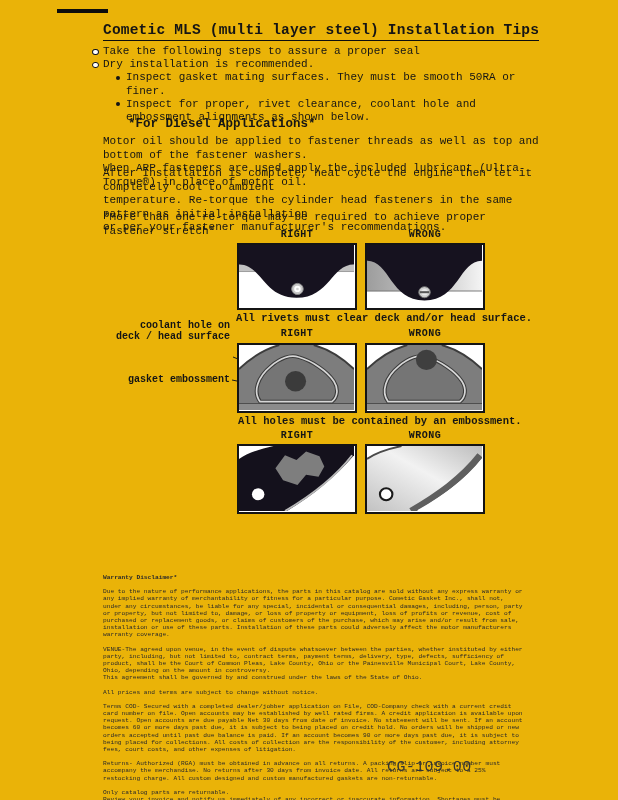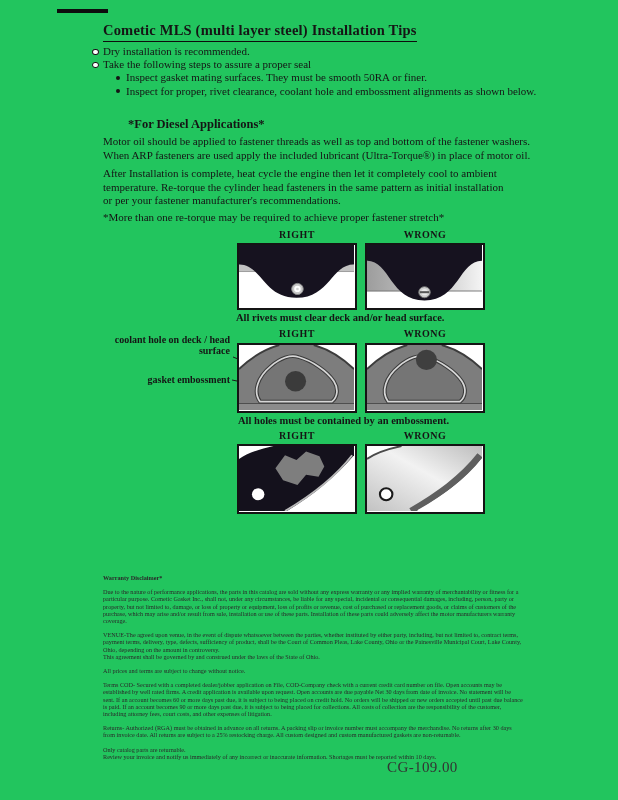--- a/index.html
+++ b/index.html
@@ -1,19 +1,19 @@
 <!DOCTYPE html>
 <html><head>
 <meta charset="utf-8">
 <style>
   html,body { margin:0; padding:0; background:#e8e8e8; }
   .page {
     position:relative; width:618px; height:800px; margin:0 auto;
-    background:#22c55e; overflow:hidden;
-    font-family:Liberation Serif, serif; color:#151515;
+    background:#eab308; overflow:hidden;
+    font-family:Liberation Mono, monospace; color:#151515;
   }
   .abs { position:absolute; }
   .rule-frag { background:#0d0d0d; }
   .title {
     font-size:14.5px; font-weight:bold; letter-spacing:0.2px;
     border-bottom:1.6px solid #0d0d0d; padding-bottom:2px; display:inline-block;
   }
   .bullets { font-size:11px; line-height:13.2px; }
   .brow { position:relative; padding-left:11px; }
   .brow .dot {
@@ -43,22 +43,22 @@
 <div class="page">
 
   <div class="abs rule-frag" style="left:57px; top:9px; width:51px; height:4px;"></div>
 
   <div class="abs" style="left:103px; top:21px;">
     <span class="title">Cometic MLS (multi layer steel) Installation Tips</span>
   </div>
 
   <div class="abs bullets" style="left:92px; top:45px; width:450px;">
     <div class="brow"><span class="dot"></span></div>
+    <div class="brow"><span class="dot"></span><span>Take the following steps to assure a proper seal</span></div>
     <div class="brow"><span class="dot"></span><span>Dry installation is recommended.</span></div>
-    <div class="brow"><span class="dot"></span><span>Take the following steps to assure a proper seal</span></div>
     <div class="srow"><span class="dot"></span><span>Inspect gasket mating surfaces.  They must be smooth 50RA or finer.</span></div>
     <div class="srow"><span class="dot"></span><span>Inspect for proper, rivet clearance, coolant hole and embossment alignments as shown below.</span></div>
   </div>
 
   <div class="abs h2" style="left:103px; top:117px;margin-left:25px;">*For Diesel Applications*</div>
   <div class="abs para" style="left:103px; top:135px;">Motor oil should be applied to fastener threads as well as top and bottom of the fastener washers.
 When ARP fasteners are used apply the included lubricant (Ultra-Torque®) in place of motor oil.</div>
   <div class="abs para" style="left:103px; top:211px;">*More than one re-torque may be required to achieve proper fastener stretch*</div>
   <div class="abs para" style="left:103px; top:167px;">After Installation is complete, heat cycle the engine then let it completely cool to ambient
 temperature. Re-torque the cylinder head fasteners in the same pattern as initial installation
@@ -94,21 +94,21 @@
       <circle cx="60" cy="51" r="6" fill="#cfcfcf" stroke="#777" stroke-width="1"></circle>
       <circle cx="60" cy="51" r="3.4" fill="#e9e9e9"></circle>
       <line x1="55" y1="51" x2="65" y2="51" stroke="#565656" stroke-width="2.2"></line>
     </svg>
   </div>
   <div class="abs dcap" style="left:236px; top:312px;">All rivets must clear deck and/or head surface.</div>
 
   <div class="abs dhead" style="left:237px; top:328px;">RIGHT</div>
   <div class="abs dhead" style="left:365px; top:328px;">WRONG</div>
 
-  <div class="abs plabel" style="left:110px; top:334px; width:120px;" style2="">coolant hole on
+  <div class="abs plabel" style="left:110px; top:320px; width:120px;" style2="">coolant hole on
 deck / head surface</div>
   <div class="abs plabel" style="left:110px; top:374px; width:120px;text-align:right;">gasket embossment</div>
   <svg class="abs" style="left:100px; top:330px;" width="260" height="75">
     <line x1="133" y1="27" x2="191" y2="50" stroke="#1a1a1a" stroke-width="1"></line>
     <line x1="132" y1="50" x2="167" y2="57" stroke="#1a1a1a" stroke-width="1"></line>
   </svg>
 
   <div class="abs dbox" style="left:237px; top:343px; height:70px;">
     <svg width="115" height="65" viewBox="0 0 120 70" preserveAspectRatio="none">
       <rect x="0" y="0" width="120" height="70" fill="#7d7d7d"></rect>

